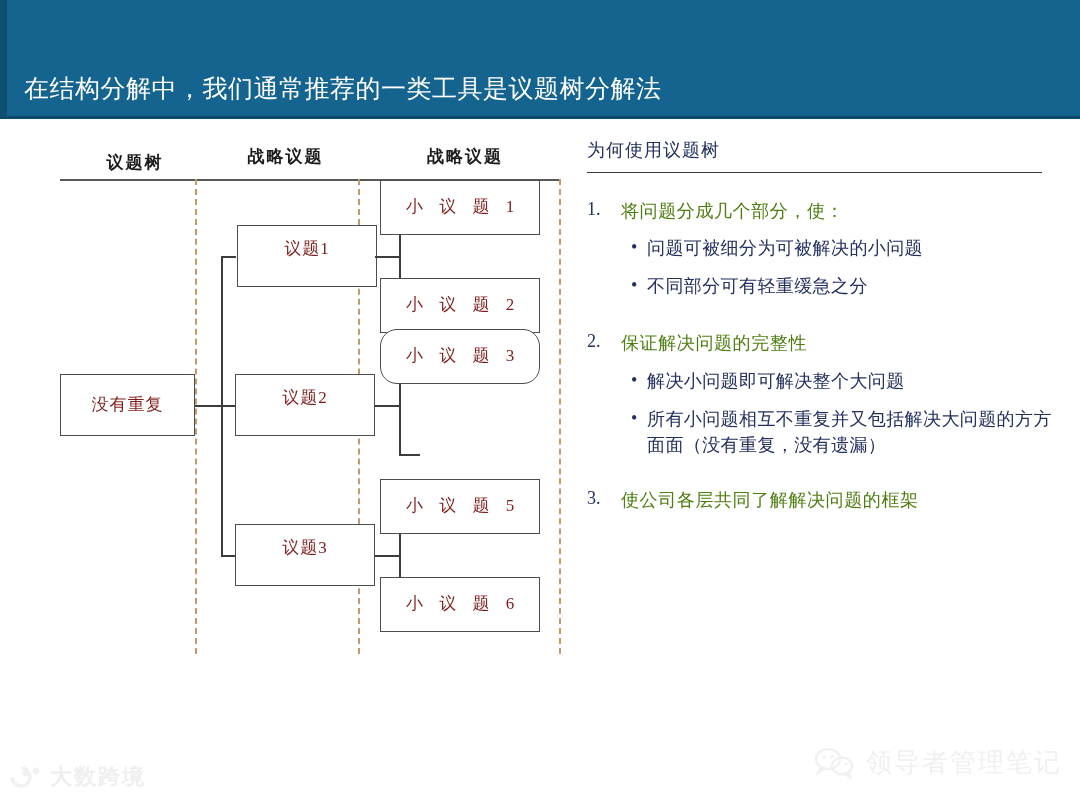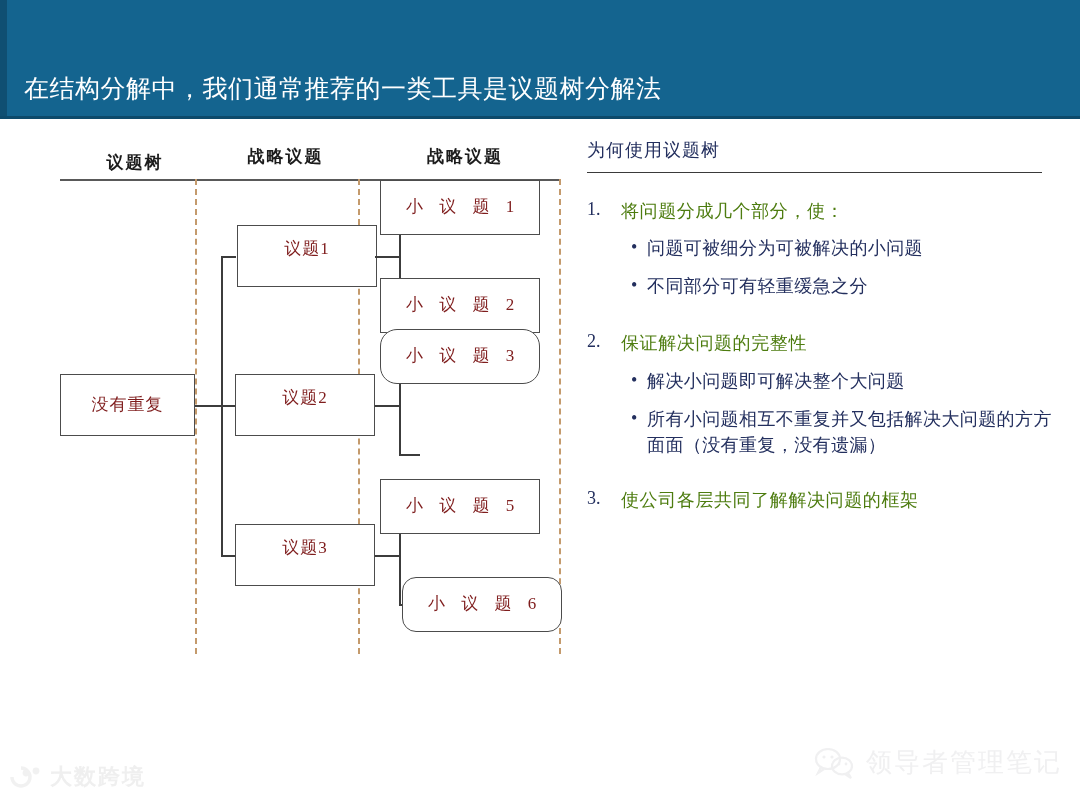--- a/index.html
+++ b/index.html
@@ -172,21 +172,21 @@
     </div>
     <div class="box lvl3" style="left:380px;top:159px;">
       <span>小 议 题 2</span>
     </div>
     <div class="box lvl3" style="left:380px;top:210px;border-radius:17px;">
       <span>小 议 题 3</span>
     </div>
     <div class="box lvl3" style="left:380px;top:360px;">
       <span>小 议 题 5</span>
     </div>
-    <div class="box lvl3" style="left:402px;top:458px;border-radius:14px;">
+    <div class="box lvl3" style="left:380px;top:458px;">
       <span>小 议 题 6</span>
     </div>
   </div>
 
   <div class="rpane">
     <h2>为何使用议题树</h2>
     <div class="rule"></div>
 
     <div class="num-item">
       <span class="num">1.</span>

